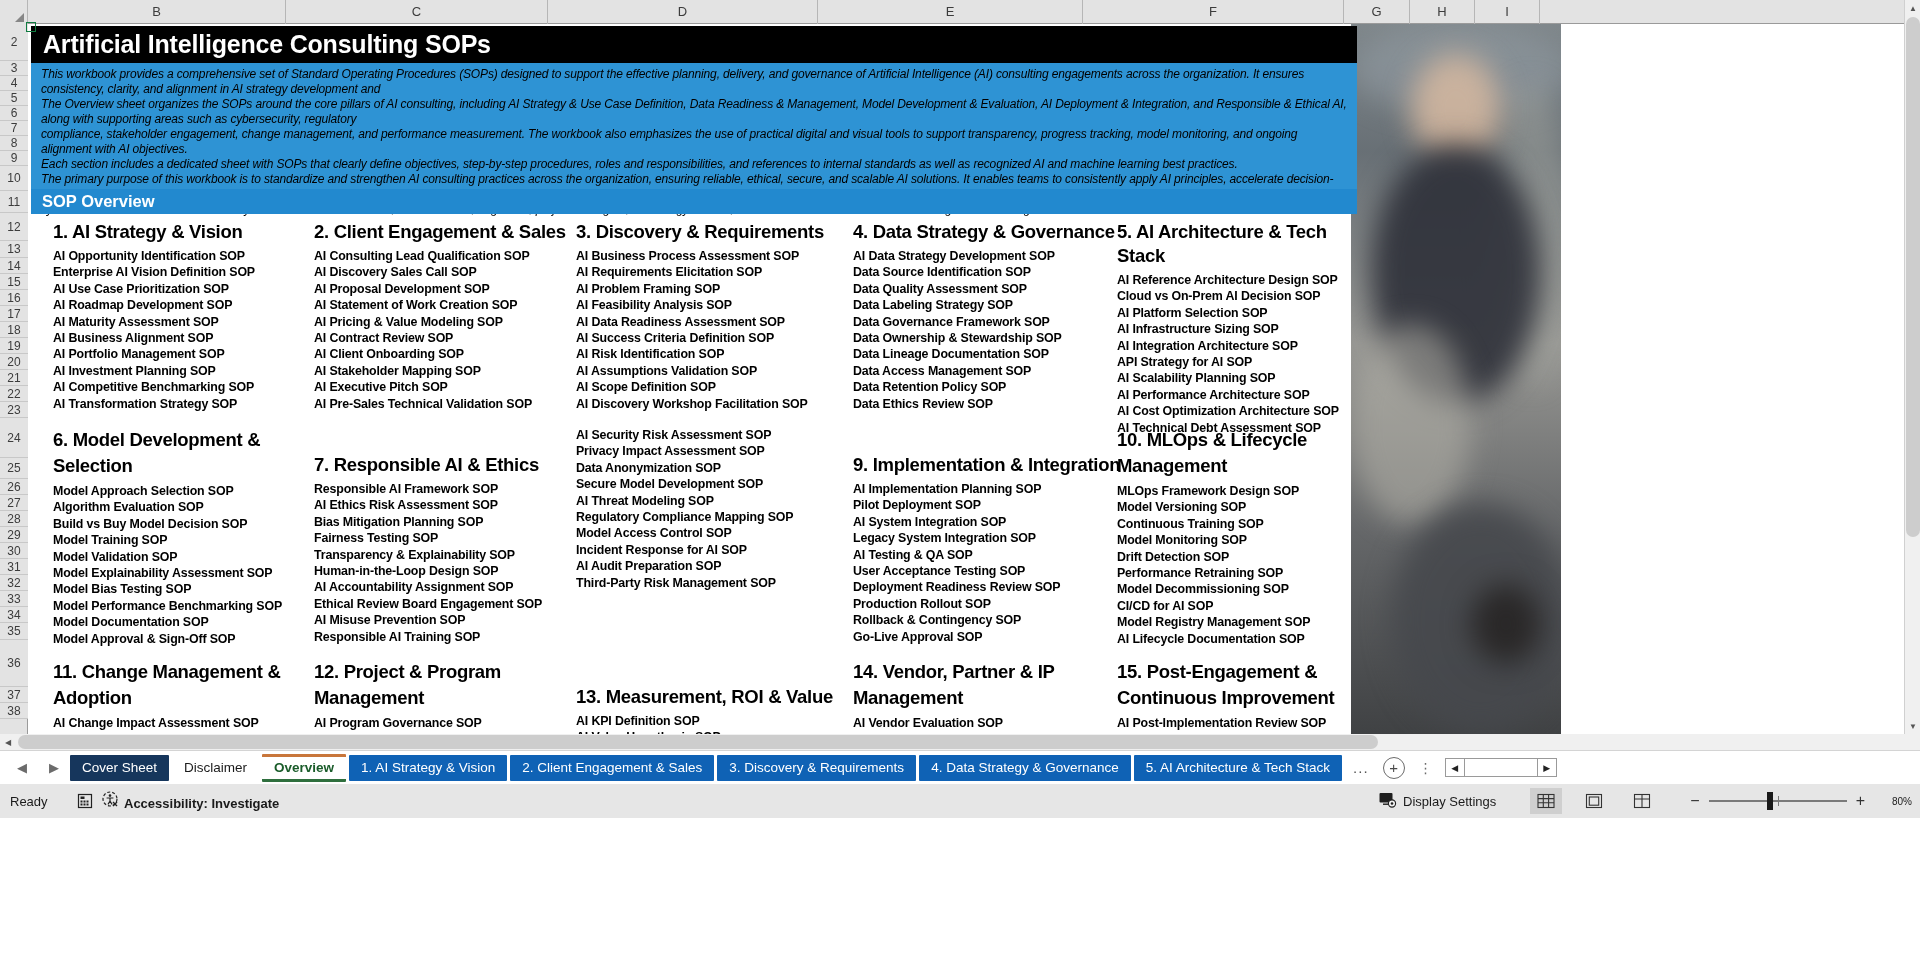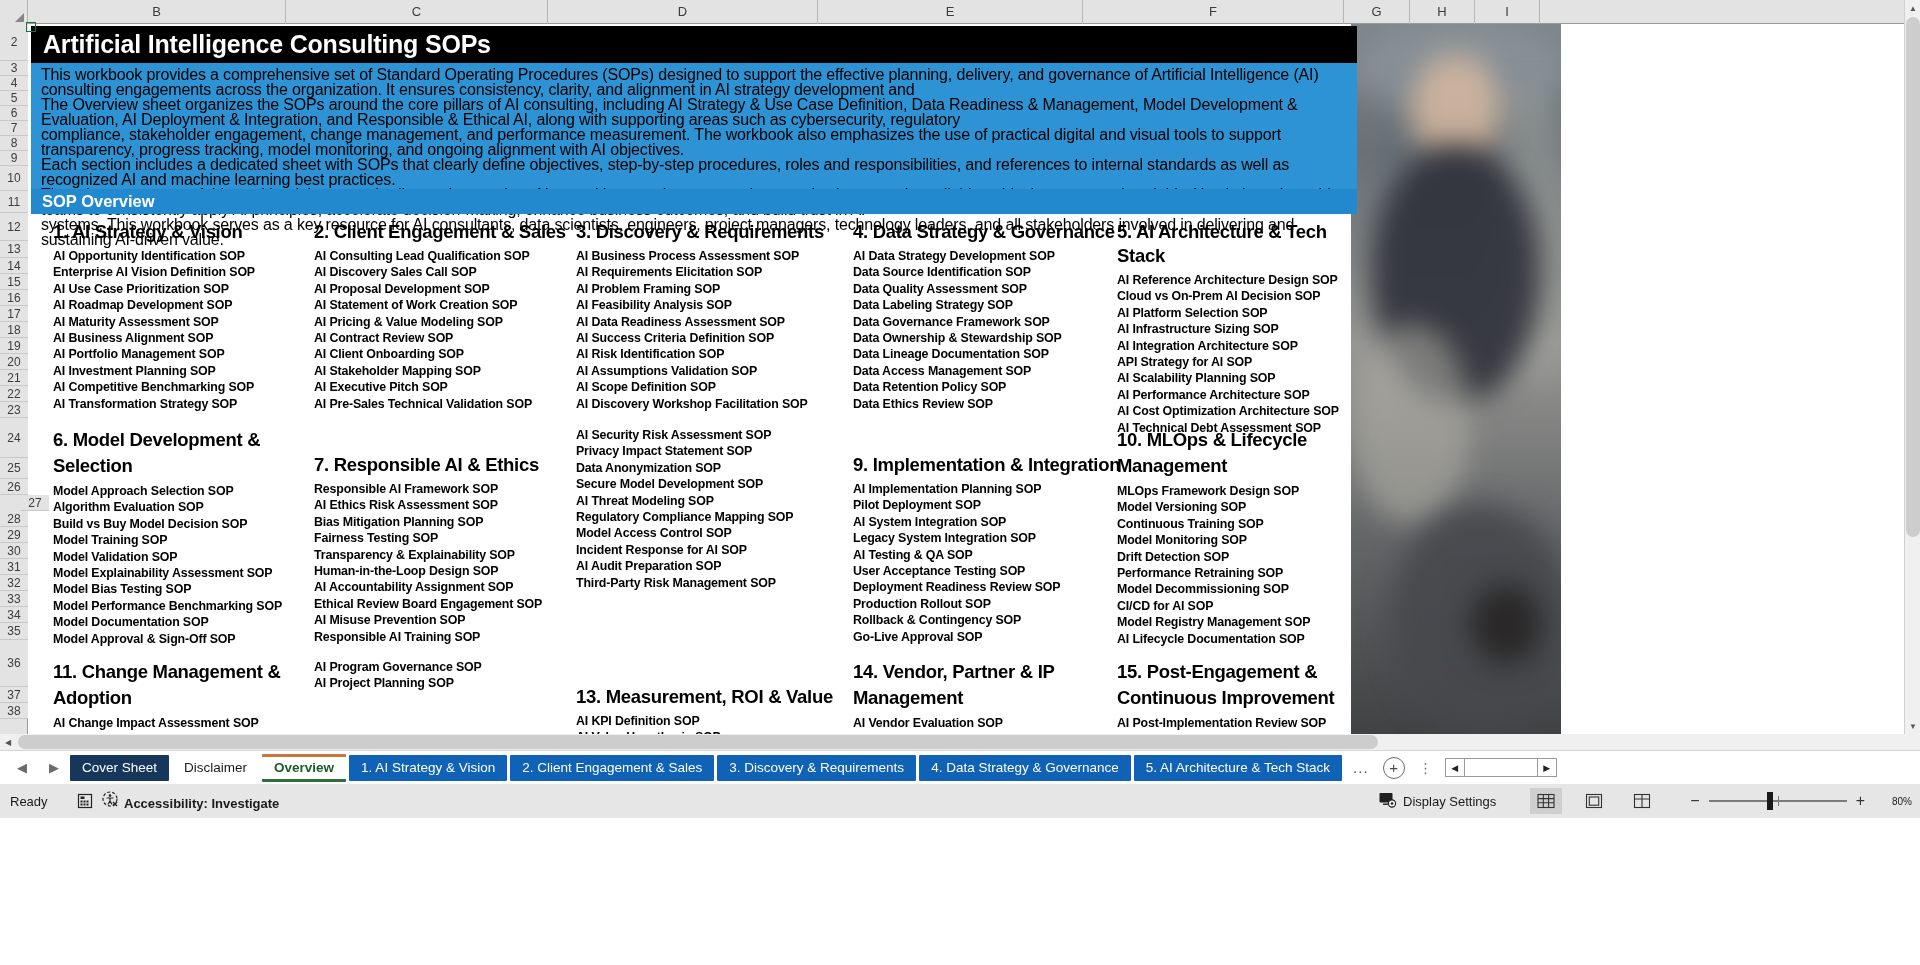--- a/index.html
+++ b/index.html
@@ -129,24 +129,25 @@
   .intro-band {
     position: absolute;
     left: 3px; top: 39px;
     width: 1326px; height: 126px;
     background: #2e93d4;
     border: 1px solid #2e93d4;
     padding: 3px 8px 0 9px;
   }
   .intro-band p {
     color: #000000;
-    font-size: 16px;
+    font-size: 12px;
     line-height: 15px;
     margin-bottom: 0px;
     letter-spacing: -0.15px;
+    font-style: italic;
   }
 
   
   .overview-band {
     position: absolute;
     left: 3px; top: 165px;
     width: 1326px; height: 25px;
     background: #2289cf;
     display: flex; align-items: center;
     padding-left: 11px;
@@ -397,21 +398,21 @@
       <div class="row-num" style="height: 16px;">17</div>
       <div class="row-num" style="height: 16px;">18</div>
       <div class="row-num" style="height: 16px;">19</div>
       <div class="row-num" style="height: 16px;">20</div>
       <div class="row-num" style="height: 16px;">21</div>
       <div class="row-num" style="height: 16px;">22</div>
       <div class="row-num" style="height: 16px;">23</div>
       <div class="row-num" style="height: 40px;">24</div>
       <div class="row-num" style="height: 21px;">25</div>
       <div class="row-num" style="height: 16px;">26</div>
-      <div class="row-num" style="height: 16px; margin-left: 21px;">27</div>
+      <div class="row-num" style="height: 16px;">27</div>
       <div class="row-num" style="height: 16px;">28</div>
       <div class="row-num" style="height: 16px;">29</div>
       <div class="row-num" style="height: 16px;">30</div>
       <div class="row-num" style="height: 16px;">31</div>
       <div class="row-num" style="height: 16px;">32</div>
       <div class="row-num" style="height: 16px;">33</div>
       <div class="row-num" style="height: 16px;">34</div>
       <div class="row-num" style="height: 17px;">35</div>
       <div class="row-num" style="height: 47px;">36</div>
       <div class="row-num" style="height: 16px;">37</div>
@@ -541,21 +542,21 @@
           <div class="sop-item">Fairness Testing SOP</div>
           <div class="sop-item">Transparency &amp; Explainability SOP</div>
           <div class="sop-item">Human-in-the-Loop Design SOP</div>
           <div class="sop-item">AI Accountability Assignment SOP</div>
           <div class="sop-item">Ethical Review Board Engagement SOP</div>
           <div class="sop-item">AI Misuse Prevention SOP</div>
           <div class="sop-item">Responsible AI Training SOP</div>
         </div>
         <div class="sop-col" style="left:545px;width:282px">
           <div class="sop-item">AI Security Risk Assessment SOP</div>
-          <div class="sop-item">Privacy Impact Statement SOP</div>
+          <div class="sop-item">Privacy Impact Assessment SOP</div>
           <div class="sop-item">Data Anonymization SOP</div>
           <div class="sop-item">Secure Model Development SOP</div>
           <div class="sop-item">AI Threat Modeling SOP</div>
           <div class="sop-item">Regulatory Compliance Mapping SOP</div>
           <div class="sop-item">Model Access Control SOP</div>
           <div class="sop-item">Incident Response for AI SOP</div>
           <div class="sop-item">AI Audit Preparation SOP</div>
           <div class="sop-item">Third-Party Risk Management SOP</div>
         </div>
         <div class="sop-col" style="left:822px;width:270px;top:26px">
@@ -586,20 +587,21 @@
         </div>
       </div>
 
       <div class="sop-block-row" style="height:110px">
         <div class="sop-col" style="left:22px;width:258px">
           <div class="sop-head" style="line-height:26px">11. Change Management &amp; Adoption</div>
           <div class="sop-item">AI Change Impact Assessment SOP</div>
           <div class="sop-item">AI Communication Planning SOP</div>
         </div>
         <div class="sop-col" style="left:283px;width:262px">
+          <div class="sop-head" style="line-height:26px">12. Project &amp; Program Management</div>
           <div class="sop-item">AI Program Governance SOP</div>
           <div class="sop-item">AI Project Planning SOP</div>
         </div>
         <div class="sop-col" style="left:545px;width:270px;top:26px">
           <div class="sop-head">13. Measurement, ROI &amp; Value</div>
           <div class="sop-item">AI KPI Definition SOP</div>
           <div class="sop-item">AI Value Hypothesis SOP</div>
         </div>
         <div class="sop-col" style="left:822px;width:265px">
           <div class="sop-head" style="line-height:26px">14. Vendor, Partner &amp; IP Management</div>

